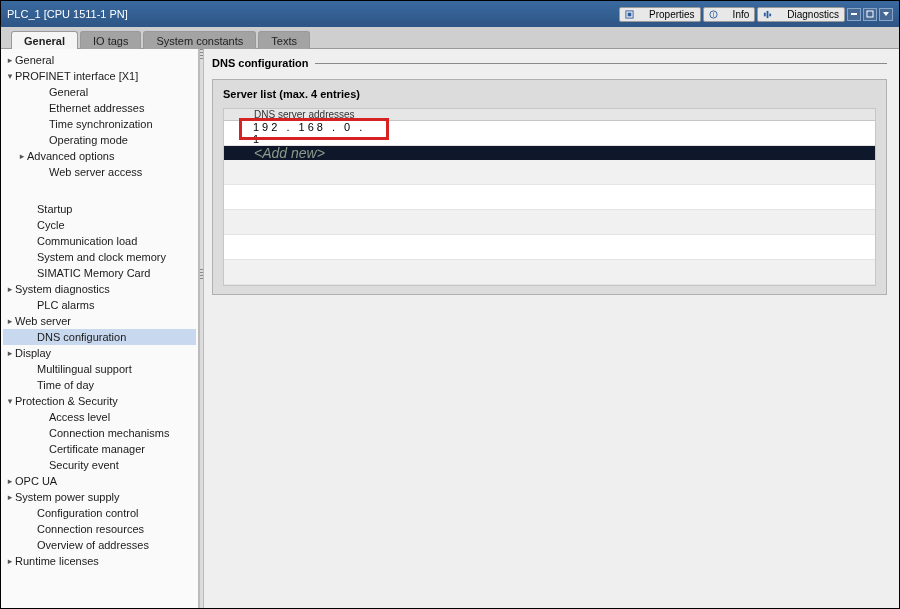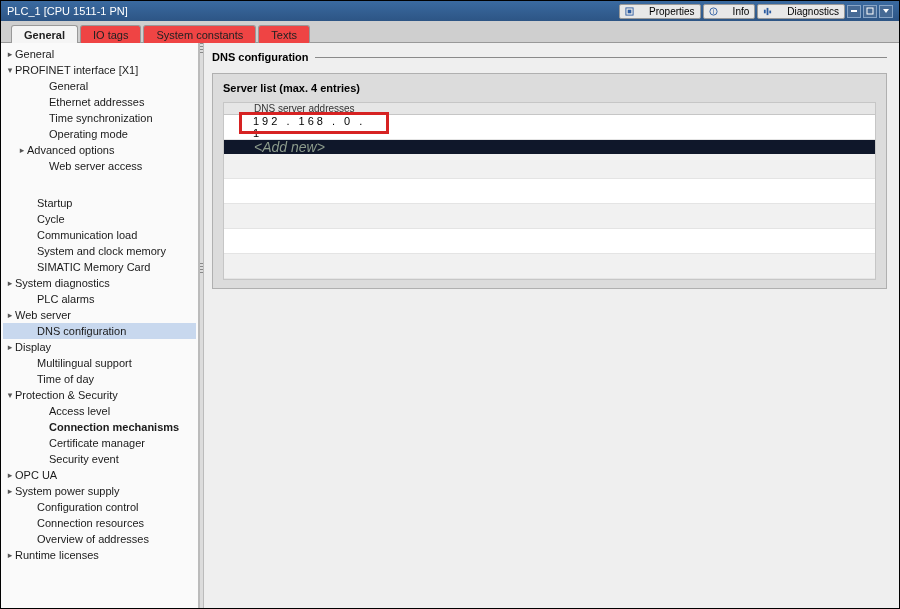--- a/index.html
+++ b/index.html
@@ -8,21 +8,21 @@
     font-family: Tahoma, Arial, sans-serif;
     font-size: 11px;
     background: #fff;
     color: #000;
     width: 900px;
     height: 609px;
     overflow: hidden;
     border: 1px solid #000;
   }
   .titlebar {
-    height: 20px;
+    height: 26px;
     background: linear-gradient(#3a6aa0, #2d5585);
     color: #fff;
     font-size: 11px;
     display: flex;
     align-items: center;
     padding: 0 6px;
     justify-content: space-between;
   }
   .titlebar-left { display:flex; align-items:center; }
   .titlebar-right { display:flex; align-items:center; gap:2px; }
@@ -56,21 +56,21 @@
   }
   .tabs {
     height: 22px;
     background: #cfcfcf;
     border-bottom: 1px solid #999;
     display: flex;
     align-items: flex-end;
     padding: 0 10px;
   }
   .tab {
-    background: #ef4444;
+    background: #a3a3a3;
     border: 1px solid #999;
     border-bottom: none;
     padding: 2px 12px;
     margin-right: 2px;
     font-size: 11px;
     border-radius: 3px 3px 0 0;
     color: #222;
     position: relative;
     top: 1px;
     height: 18px;
@@ -373,21 +373,21 @@
       <div class="tree-item indent0 has-tri">
         <span class="tri" style="margin-left: 0px;">▾</span>
         <span class="label">Protection &amp; Security</span>
       </div>
       <div class="tree-item indent2">
         <span class="tri"></span>
         <span class="label" style="padding-left: 34px;">Access level</span>
       </div>
       <div class="tree-item indent2">
         <span class="tri"></span>
-        <span class="label" style="padding-left: 34px; font-weight: bold;">Connection mechanisms</span>
+        <span class="label" style="padding-left: 34px;">Connection mechanisms</span>
       </div>
       <div class="tree-item indent2">
         <span class="tri"></span>
         <span class="label" style="padding-left: 34px;">Certificate manager</span>
       </div>
       <div class="tree-item indent2">
         <span class="tri"></span>
         <span class="label" style="padding-left: 34px;">Security event</span>
       </div>
       <div class="tree-item indent0 has-tri">

